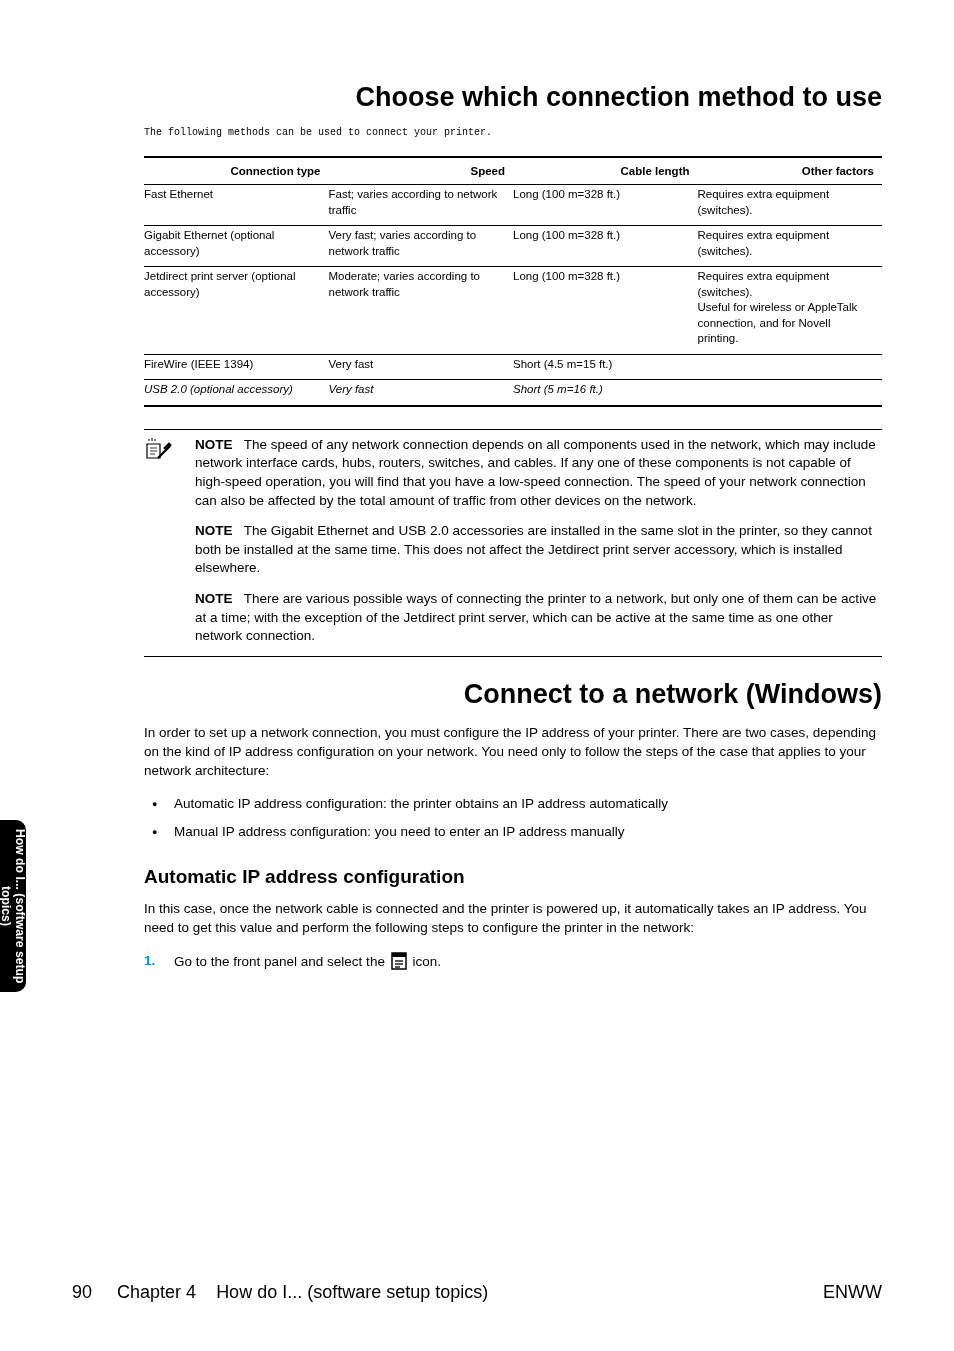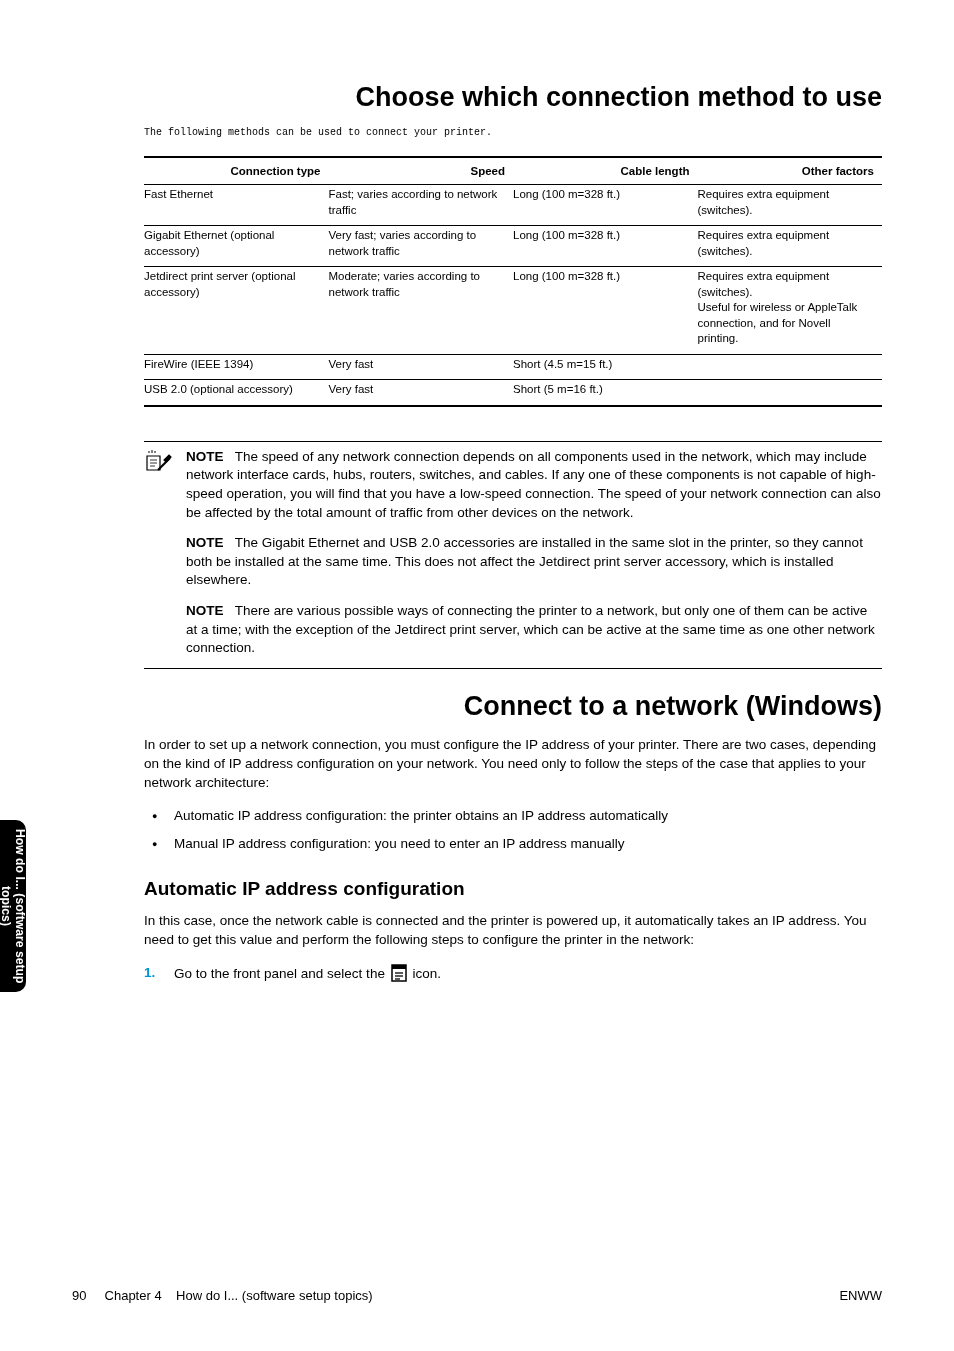--- a/index.html
+++ b/index.html
@@ -36,40 +36,40 @@
     font-size: 11.5px;
   }
   table.conn thead tr { border-top: 2.5px solid #000; border-bottom: 1px solid #000; }
   table.conn th {
     text-align: right;
     font-weight: bold;
     padding: 7px 8px 7px 0;
     vertical-align: top;
   }
   table.conn tbody tr { border-bottom: 1px solid #000; }
-  table.conn tbody tr:last-child { border-bottom: 2.5px solid #000; }
+  table.conn tbody tr:last-child { border-bottom: 2.5px solid #000; font-style: italic; }
   table.conn td {
     padding: 2px 8px 7px 0;
     vertical-align: top;
     line-height: 1.35;
   }
   .col1 { width: 25%; }
   .col2 { width: 25%; }
   .col3 { width: 25%; }
   .col4 { width: 25%; }
   .sub-para { display: block; }
 
   .note-block {
     margin-left: 72px;
-    margin-top: 34px;
+    margin-top: 22px;
     border-top: 1px solid #000;
     border-bottom: 1px solid #000;
     padding: 6px 0 8px 0;
     display: flex;
-    gap: 14px;
+    gap: 23px;
   }
   .note-icon {
     flex: 0 0 28px;
     display: flex;
     align-items: flex-start;
     padding-top: 2px;
   }
   .note-texts { flex: 1; }
   .note-texts p {
     font-size: 13.5px;
@@ -155,21 +155,21 @@
     line-height: 1.15;
   }
 
   .footer {
     position: absolute;
     bottom: 48px;
     left: 72px;
     right: 72px;
     display: flex;
     justify-content: space-between;
-    font-size: 13px;
+    font-size: 18px;
   }
 </style>
 </head>
 <body>
 
 <div class="page">
 
   <h1 class="first">Choose which connection method to use</h1>
 
   <p class="intro">The following methods can be used to connect your printer.</p>

